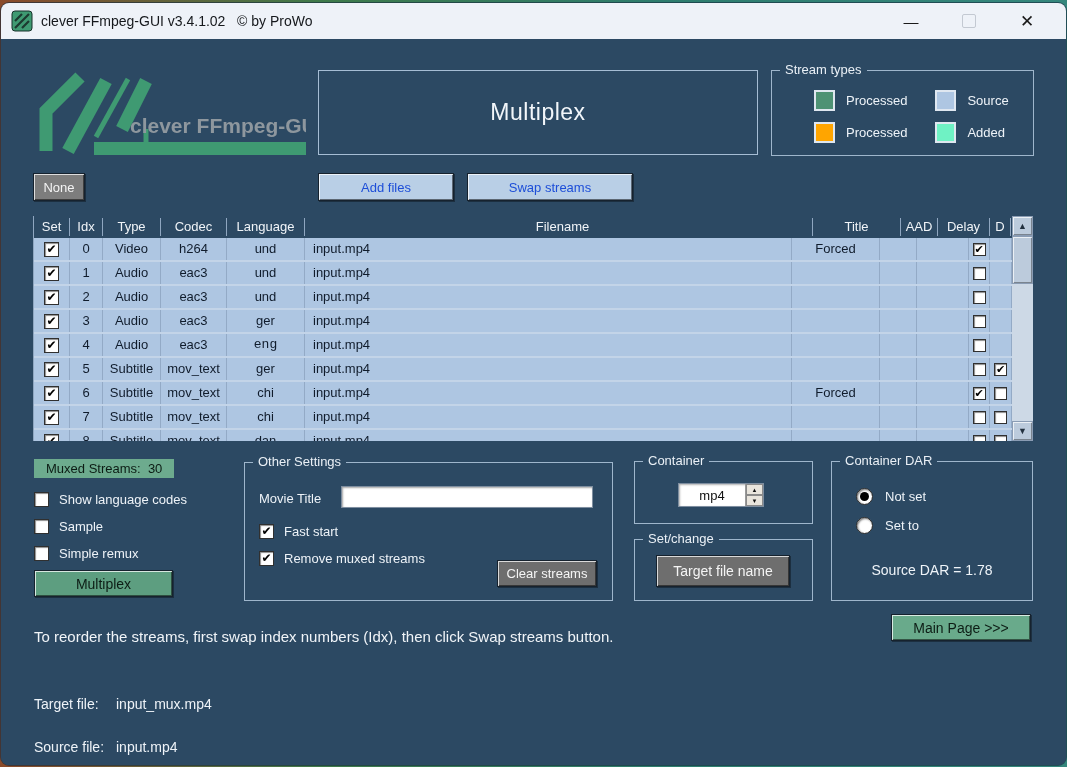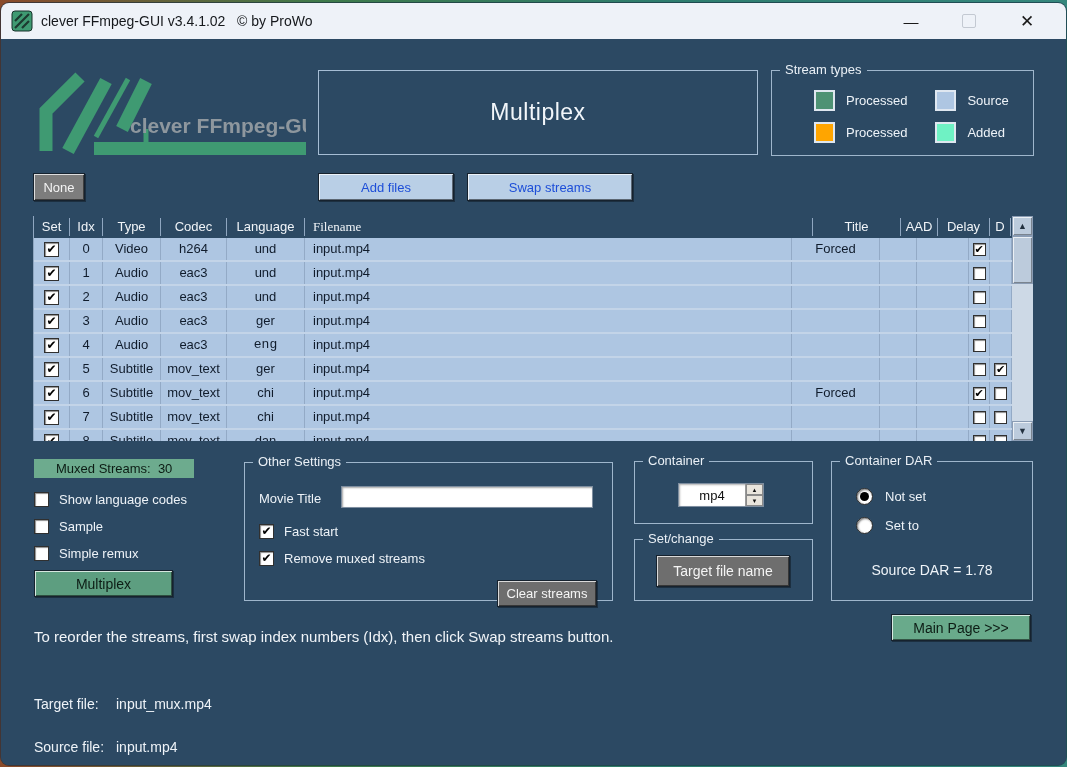--- a/index.html
+++ b/index.html
@@ -81,29 +81,29 @@
   .radio-row .rlabel{font-size:13px;color:#eef3f8;}
   
   .vscroll{position:absolute;right:0;top:0;width:21px;height:225px;background:#cdd9e6;}
   .sc-btn{position:absolute;left:0;width:21px;height:20px;background:#bccbdc;border:1px solid #8a9cb4;box-sizing:border-box;
     display:flex;align-items:center;justify-content:center;font-size:9px;color:#23313f;
     box-shadow:inset 1px 1px 0 rgba(255,255,255,.7),inset -1px -1px 0 rgba(0,0,0,.35);}
   .sc-up{top:0;} .sc-down{bottom:0;}
   .sc-thumb{position:absolute;left:0;top:20px;width:21px;height:48px;background:#bccbdc;border:1px solid #8a9cb4;box-sizing:border-box;
     box-shadow:inset 1px 1px 0 rgba(255,255,255,.7),inset -1px -1px 0 rgba(0,0,0,.35);}
   
-  .muxed-label{left:33px;top:420px;background:#6dab8e;color:#0c1c14;font-size:13px;padding:2px 22px;}
+  .muxed-label{left:33px;top:420px;background:#6dab8e;color:#0c1c14;font-size:13px;padding:2px 12px;}
   .left-checks{left:33px;top:450px;}
   .multiplex-btn{left:33px;top:531px;width:139px;height:27px;font-size:14px;}
   .os-group{left:243px;top:423px;width:367px;height:137px;}
   .movie-title-label{left:14px;top:28px;font-size:13px;color:#eef3f8;}
   .movie-title-input{left:96px;top:23px;width:252px;height:22px;background:#fff;border:1px solid #7e8ea0;box-sizing:border-box;
     box-shadow:inset 1px 1px 2px rgba(0,0,0,.35);font-size:13px;color:#111;padding:0 4px;outline:none;}
   .os-checks{left:14px;top:58px;}
-  .clear-btn{left:252px;top:97px;width:100px;height:27px;margin-top:20px;}
+  .clear-btn{left:252px;top:97px;width:100px;height:27px;}
   .container-group{left:633px;top:422px;width:177px;height:61px;}
   .spinner{left:43px;top:21px;width:86px;height:24px;background:#fff;border:1px solid #7e8ea0;box-sizing:border-box;
     display:flex;align-items:center;box-shadow:inset 1px 1px 2px rgba(0,0,0,.3);}
   .spinner .val{flex:1;text-align:center;font-size:13px;color:#111;}
   .spin-btns{width:17px;height:100%;display:flex;flex-direction:column;border-left:1px solid #9a9a9a;}
   .spin-b{flex:1;background:#e9e5dd;border:1px solid #8a8a8a;box-sizing:border-box;font-size:6px;color:#111;
     display:flex;align-items:center;justify-content:center;}
   .setchange-group{left:633px;top:500px;width:177px;height:60px;}
   .targetname-btn{left:21px;top:15px;width:134px;height:32px;font-size:14px;}
   .dar-group{left:830px;top:422px;width:200px;height:138px;}
@@ -185,21 +185,21 @@
     <div class="abs btn btn-blue addfiles-btn">Add files</div>
     <div class="abs btn btn-blue swap-btn">Swap streams</div>
 
     <div class="abs grid-table">
       <div class="thead" id="thead">
           <div class="th" style="width: 36px;">Set</div>
           <div class="th" style="width: 33px;">Idx</div>
           <div class="th" style="width: 58px;">Type</div>
           <div class="th" style="width: 66px;">Codec</div>
           <div class="th" style="width: 78px;">Language</div>
-          <div class="th" style="flex: 1 1 0%; text-align: left; padding-left: 8px; font-family: Liberation Serif, serif;">Filename</div>
+          <div class="th" style="flex: 1 1 0%; text-align: center; padding-left: 8px;">Filename</div>
           <div class="th" style="width: 88px;">Title</div>
           <div class="th" style="width: 37px;">AAD</div>
           <div class="th" style="width: 52px;">Delay</div>
           <div class="th" style="width: 21px;">D</div>
           <div class="th" style="width: 22px;">F</div>
         </div>
       <div class="rows" id="rows">
           <div class="tr">
             <div class="td" style="width: 36px;">
               <span class="check checked"></span>

